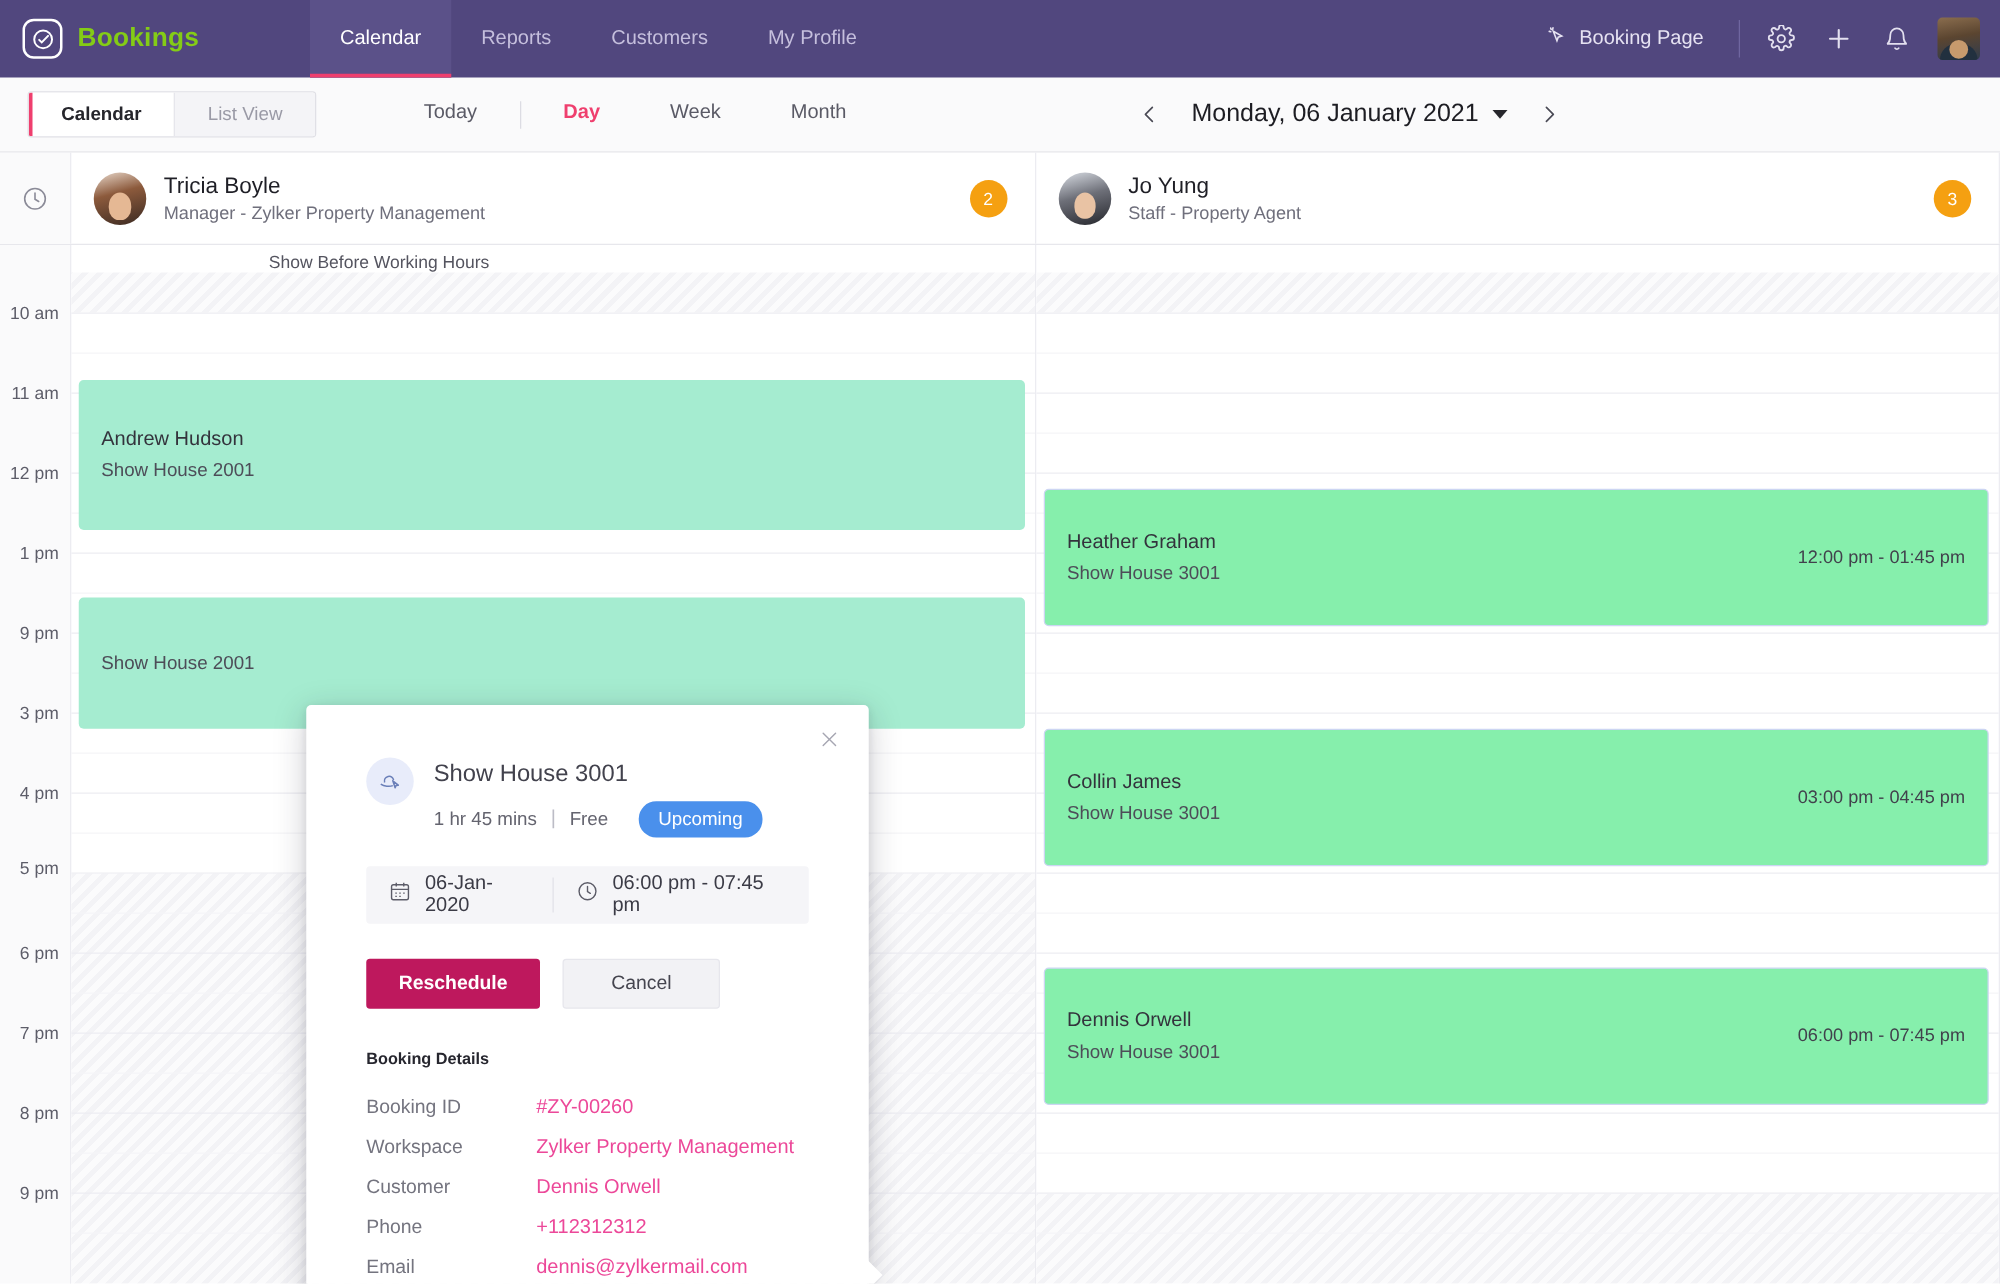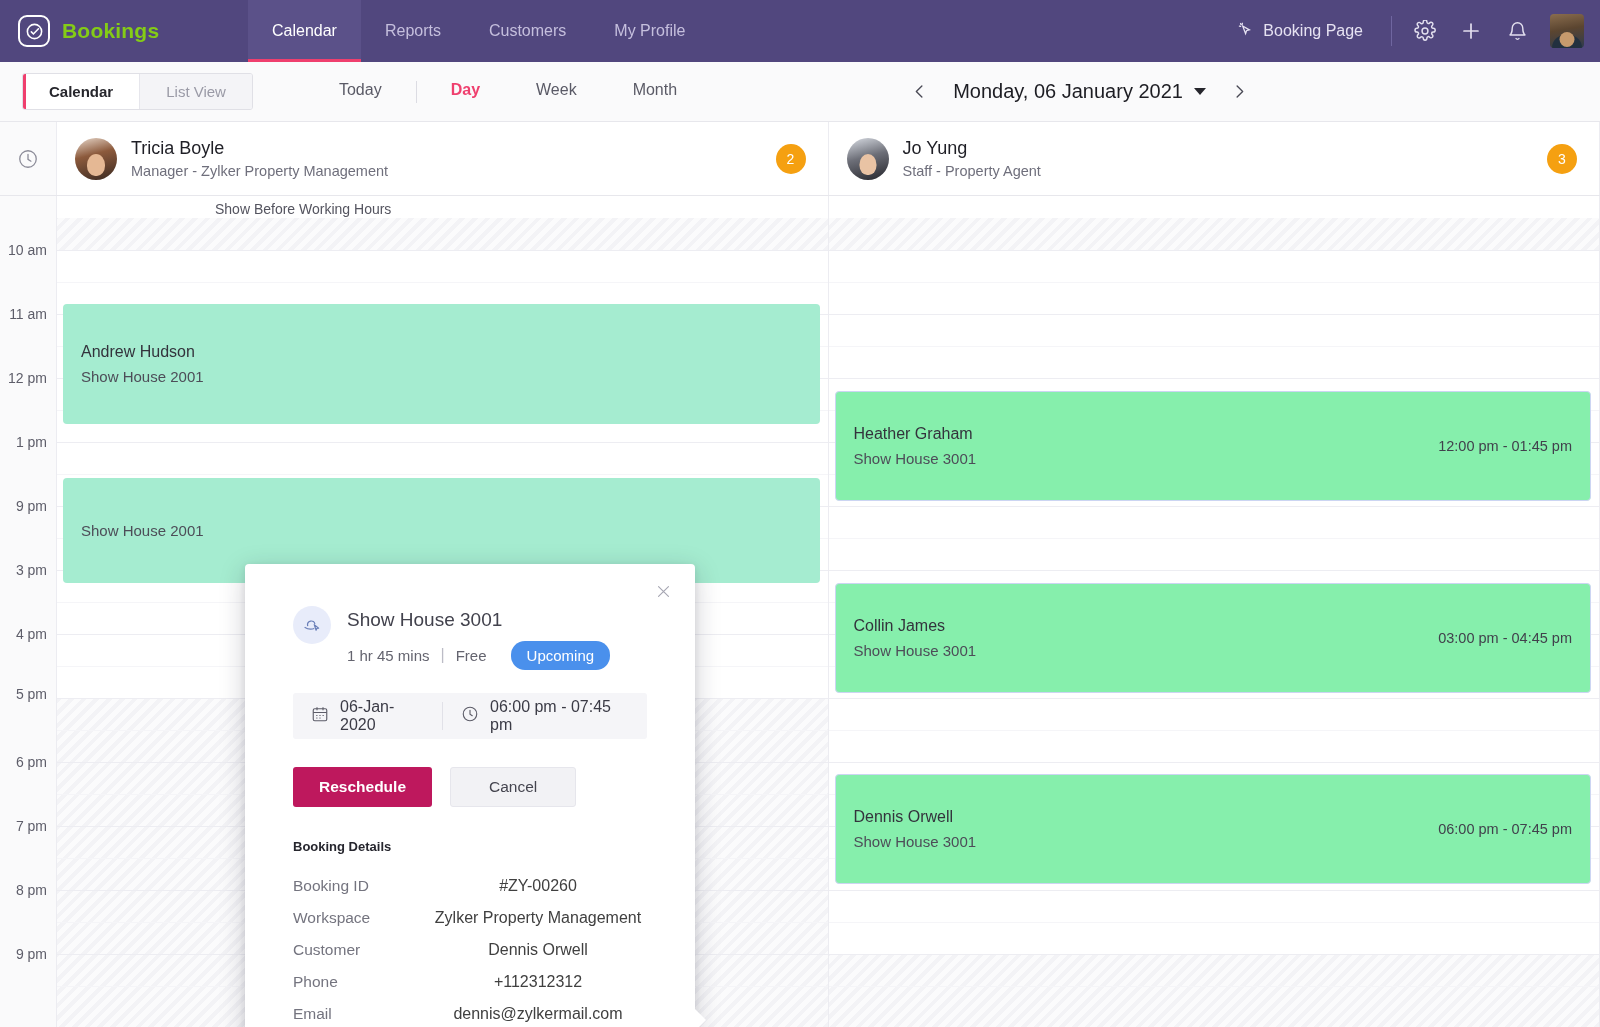--- a/index.html
+++ b/index.html
@@ -255,21 +255,21 @@
     display: flex; align-items: center; justify-content: center;
     cursor: pointer; border: none;
     font-family: "Liberation Sans", sans-serif;
   }
   .btn-primary { background: #be185d; color: #fff; padding: 0 26px; font-weight: bold; }
   .btn-ghost { background: #f2f2f5; color: #45454f; padding: 0 38px; border: 1px solid #e6e6ec; }
   .sec-title { margin-top: 32px; font-size: 13px; font-weight: bold; color: #26262e; }
   .det-table { margin-top: 16px; width: 100%; border-collapse: collapse; }
   .det-table td { padding: 7px 0; vertical-align: top; }
   .det-k { width: 136px; font-size: 15.5px; color: #74747f; }
-  .det-v { font-size: 16px; color: #404040; text-align: center; }
+  .det-v { font-size: 16px; color: #ec4899; }
 </style>
 </head>
 <body>
 
 <div class="topnav">
   <div class="brand">
     <span class="brand-logo">
       <svg width="19" height="19" viewBox="0 0 24 24" fill="none" stroke="currentColor" stroke-width="2" stroke-linecap="round">
         <circle cx="12" cy="12" r="9"></circle>
           <path d="M8 12.5l2.6 2.6L17 8.5"></path>

